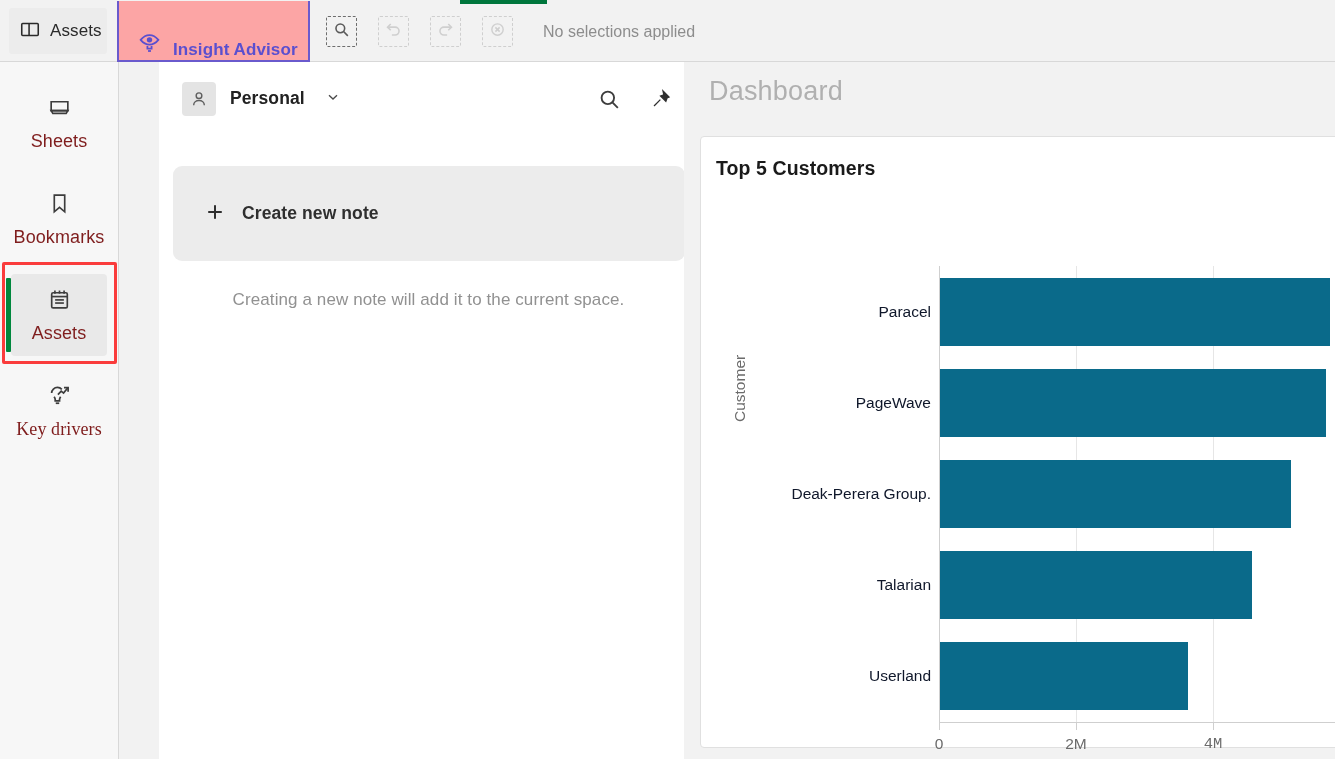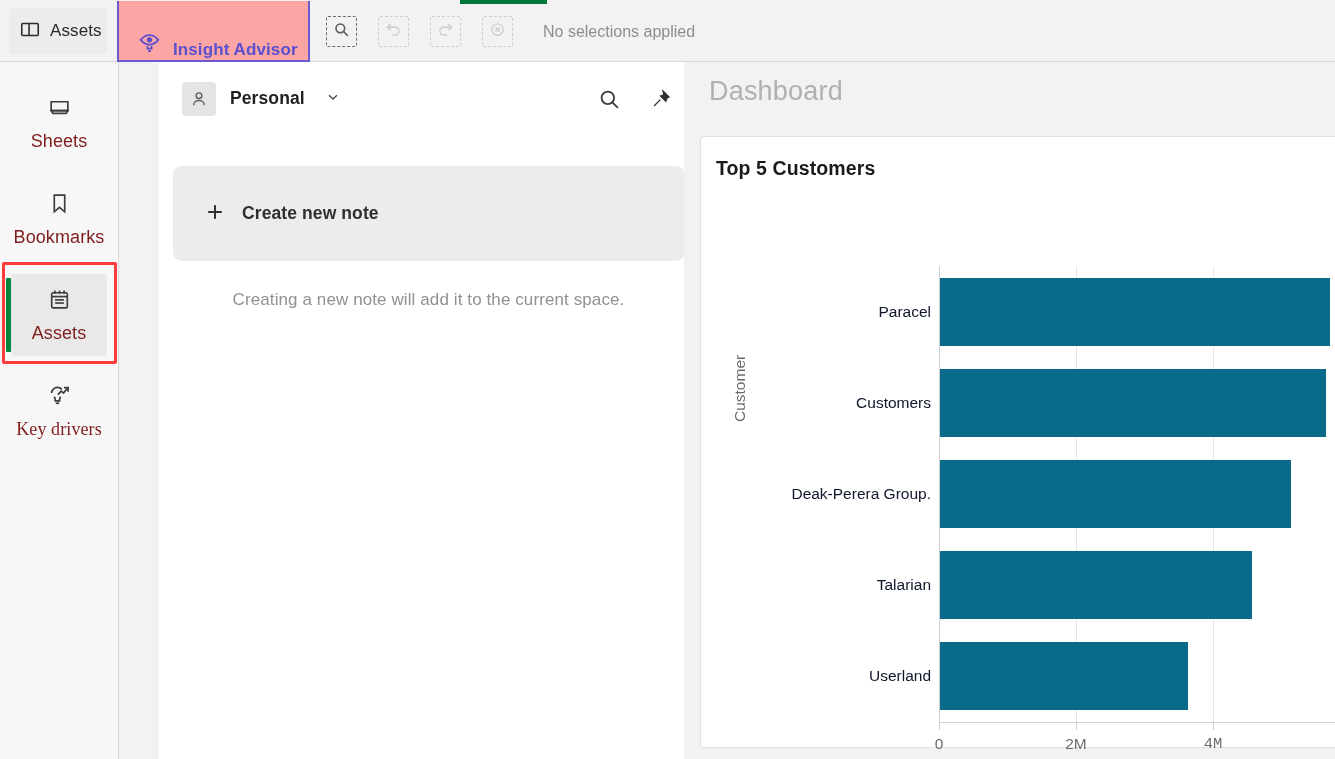--- a/index.html
+++ b/index.html
@@ -528,21 +528,21 @@
 
       <div id="plot">
 
       <div class="axisline" style="left: 0px;"></div>
           <div class="gridline" style="left: 137px;"></div>
           <div class="gridline" style="left: 274px;"></div>
           <div class="gridline" style="left: 411px;"></div>
           <div class="bar" title="Paracel" style="left: 1px; top: 11.6px; width: 390.45px; background: rgb(10, 106, 138);"></div>
           <div class="ylabel" style="top: 11.6px;">Paracel</div>
           <div class="bar" title="PageWave" style="left: 1px; top: 102.8px; width: 386.34px; background: rgb(10, 106, 138);"></div>
-          <div class="ylabel" style="top: 102.8px;">Customers</div>
+          <div class="ylabel" style="top: 102.8px;">PageWave</div>
           <div class="bar" title="Deak-Perera Group." style="left: 1px; top: 194px; width: 350.72px; background: rgb(10, 106, 138);"></div>
           <div class="ylabel" style="top: 194px;">Deak-Perera Group.</div>
           <div class="bar" title="Talarian" style="left: 1px; top: 285.2px; width: 311.675px; background: rgb(10, 106, 138);"></div>
           <div class="ylabel" style="top: 285.2px;">Talarian</div>
           <div class="bar" title="Userland" style="left: 1px; top: 376.4px; width: 247.97px; background: rgb(10, 106, 138);"></div>
           <div class="ylabel" style="top: 376.4px;">Userland</div>
         </div>
 
       <div id="xaxis-base"></div>
 

